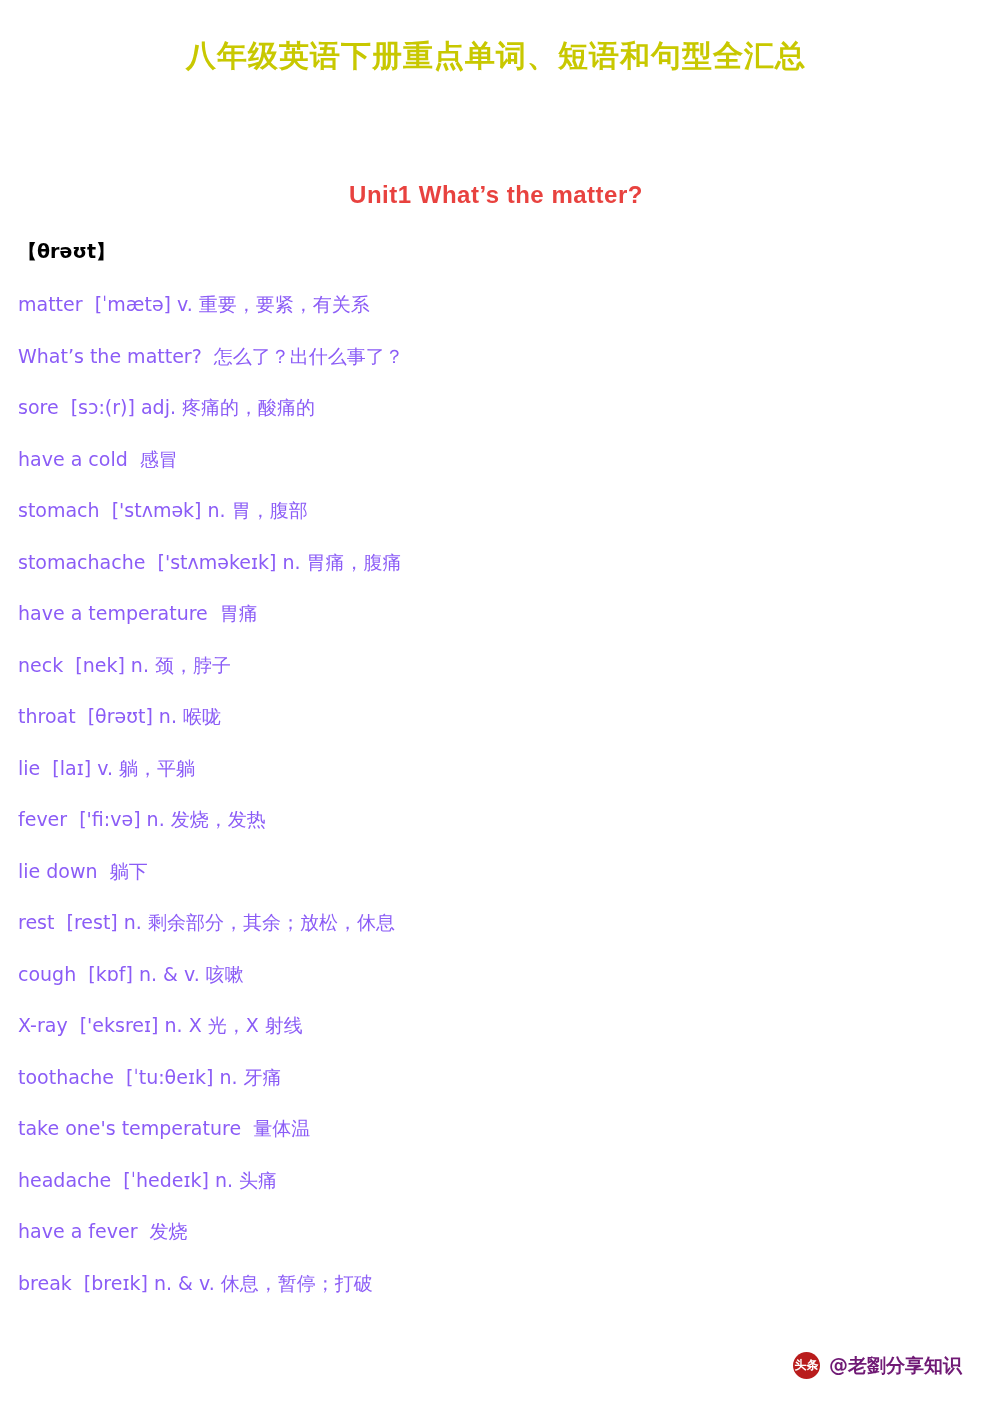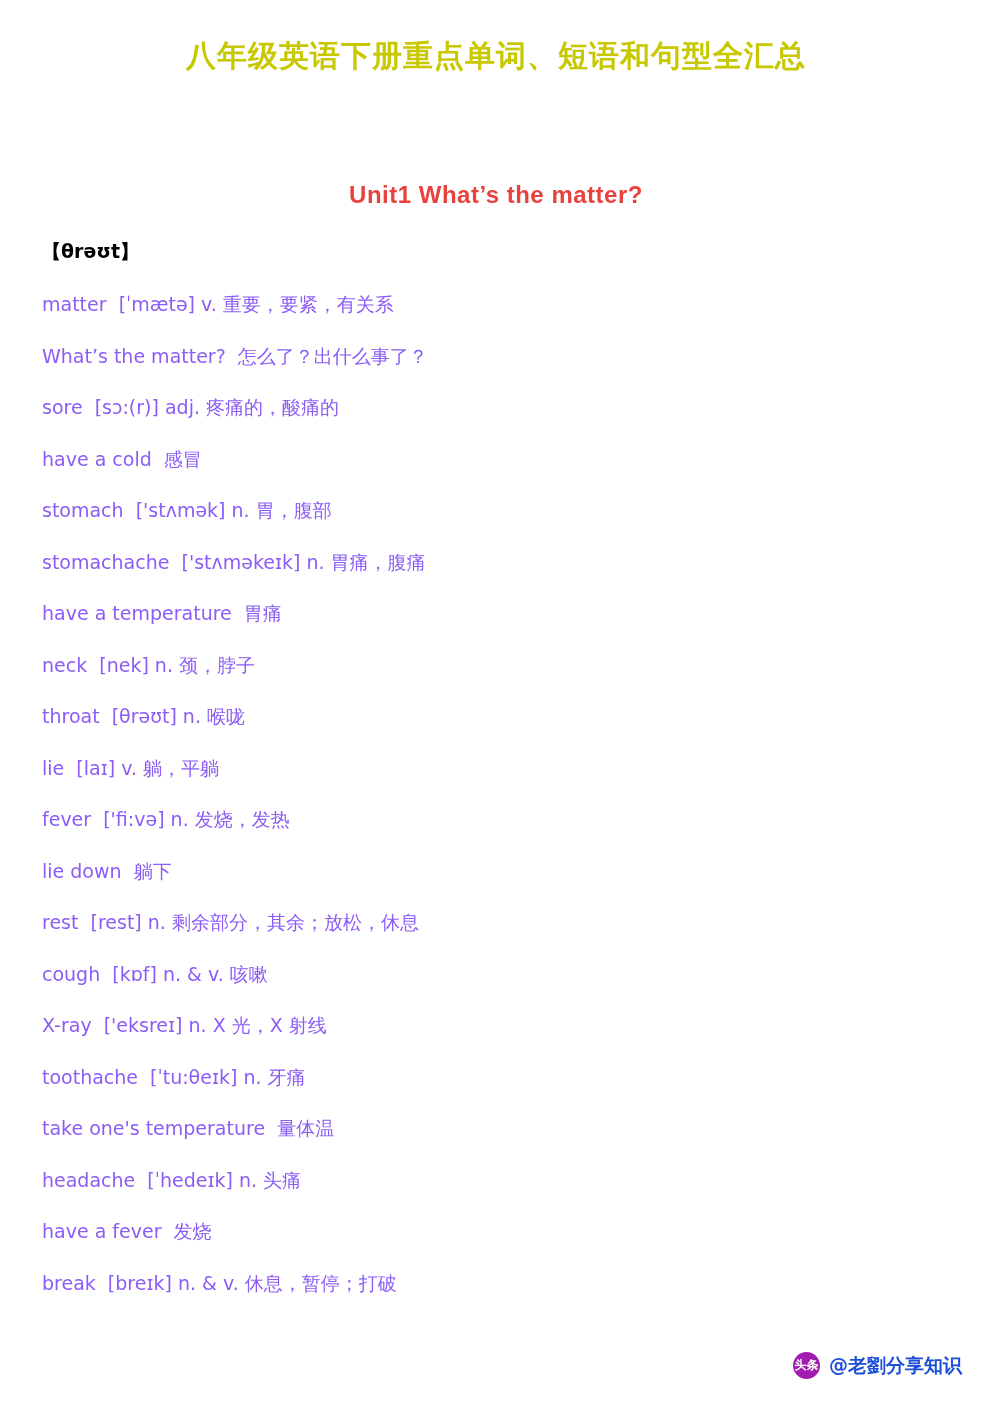--- a/index.html
+++ b/index.html
@@ -12,21 +12,21 @@
     height: 1403px;
     font-family: "Liberation Sans", "DejaVu Sans", sans-serif;
     color: #000000;
     position: relative;
     overflow: hidden;
   }
   .page {
     width: 992px;
     height: 1403px;
     box-sizing: border-box;
-    padding: 0 40px;
+    padding: 0 16px;
     position: relative;
   }
   .doc-title {
     text-align: center;
     font-size: 30px;
     font-weight: bold;
     color: #c8c800;
     letter-spacing: 1px;
     margin: 0;
     padding-top: 36px;
@@ -67,31 +67,31 @@
     right: 30px;
     bottom: 24px;
     display: flex;
     align-items: center;
     gap: 9px;
   }
   .footer-logo {
     width: 27px;
     height: 27px;
     border-radius: 50%;
-    background: #a21caf;
+    background: #b91c1c;
     color: #fff;
     font-size: 12px;
     line-height: 27px;
     text-align: center;
     font-weight: bold;
     font-family: "DejaVu Sans", "Liberation Sans", sans-serif;
   }
   .footer-text {
     font-size: 19px;
-    color: #1d4ed8;
+    color: #701a75;
     font-weight: bold;
     font-family: "DejaVu Sans", "Liberation Sans", sans-serif;
   }
 </style>
 </head>
 <body>
 
 <div class="page">
 
   <h1 class="doc-title">八年级英语下册重点单词、短语和句型全汇总</h1>

